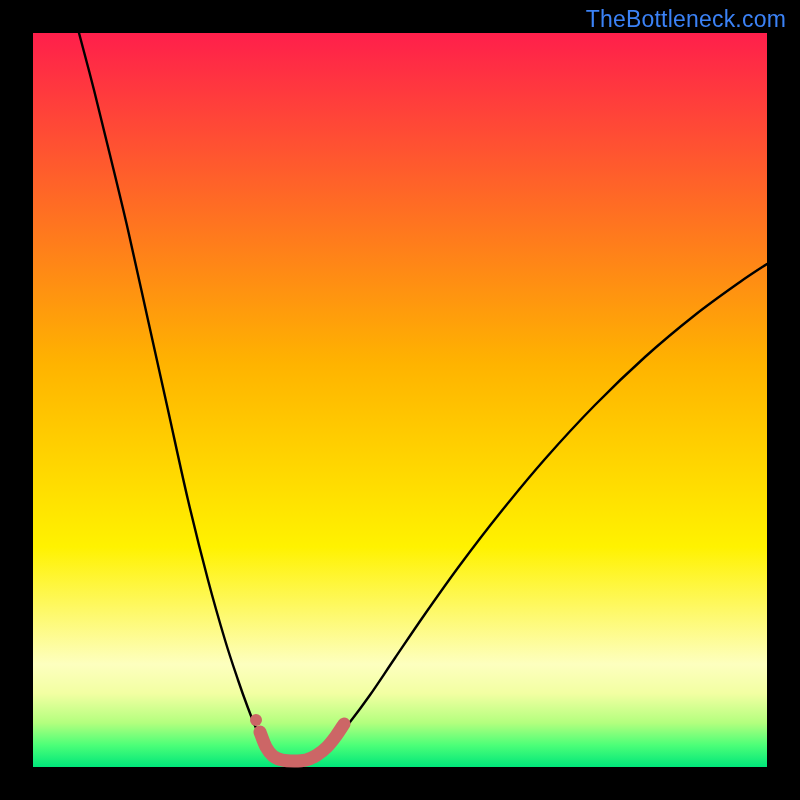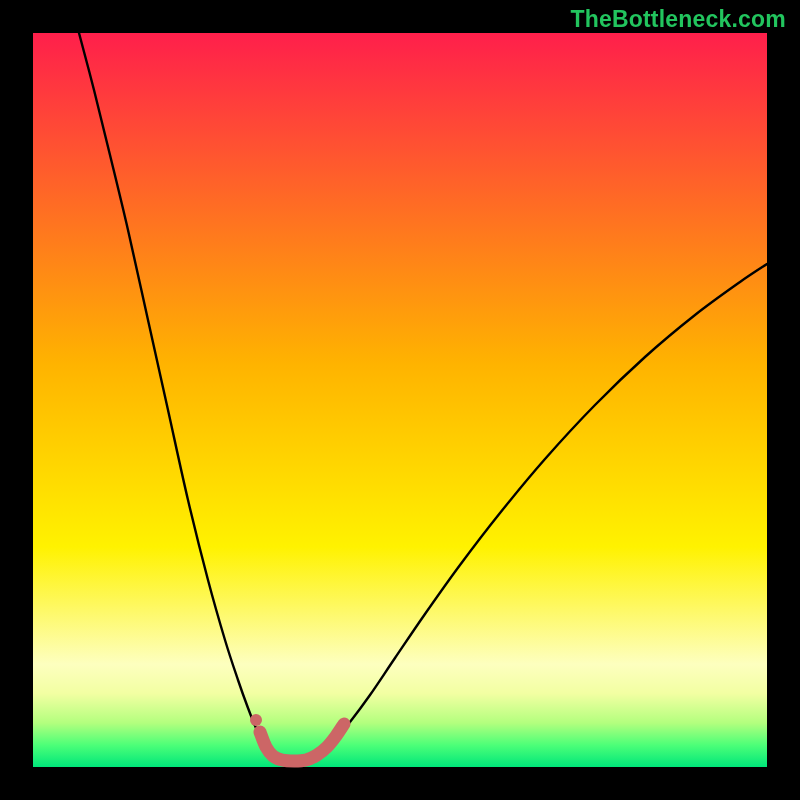--- a/index.html
+++ b/index.html
@@ -13,23 +13,23 @@
   }
   .stage {
     position: relative;
     width: 800px;
     height: 800px;
   }
   .watermark {
     position: absolute;
     top: 6px;
     right: 14px;
-    color: #22c55e;
+    color: #3b82f6;
     font-size: 23px;
-    font-weight: 700;
+    font-weight: 400;
     letter-spacing: 0.2px;
     z-index: 50;
     user-select: none;
   }
   svg.plot {
     position: absolute;
     left: 0;
     top: 0;
   }
 </style>

